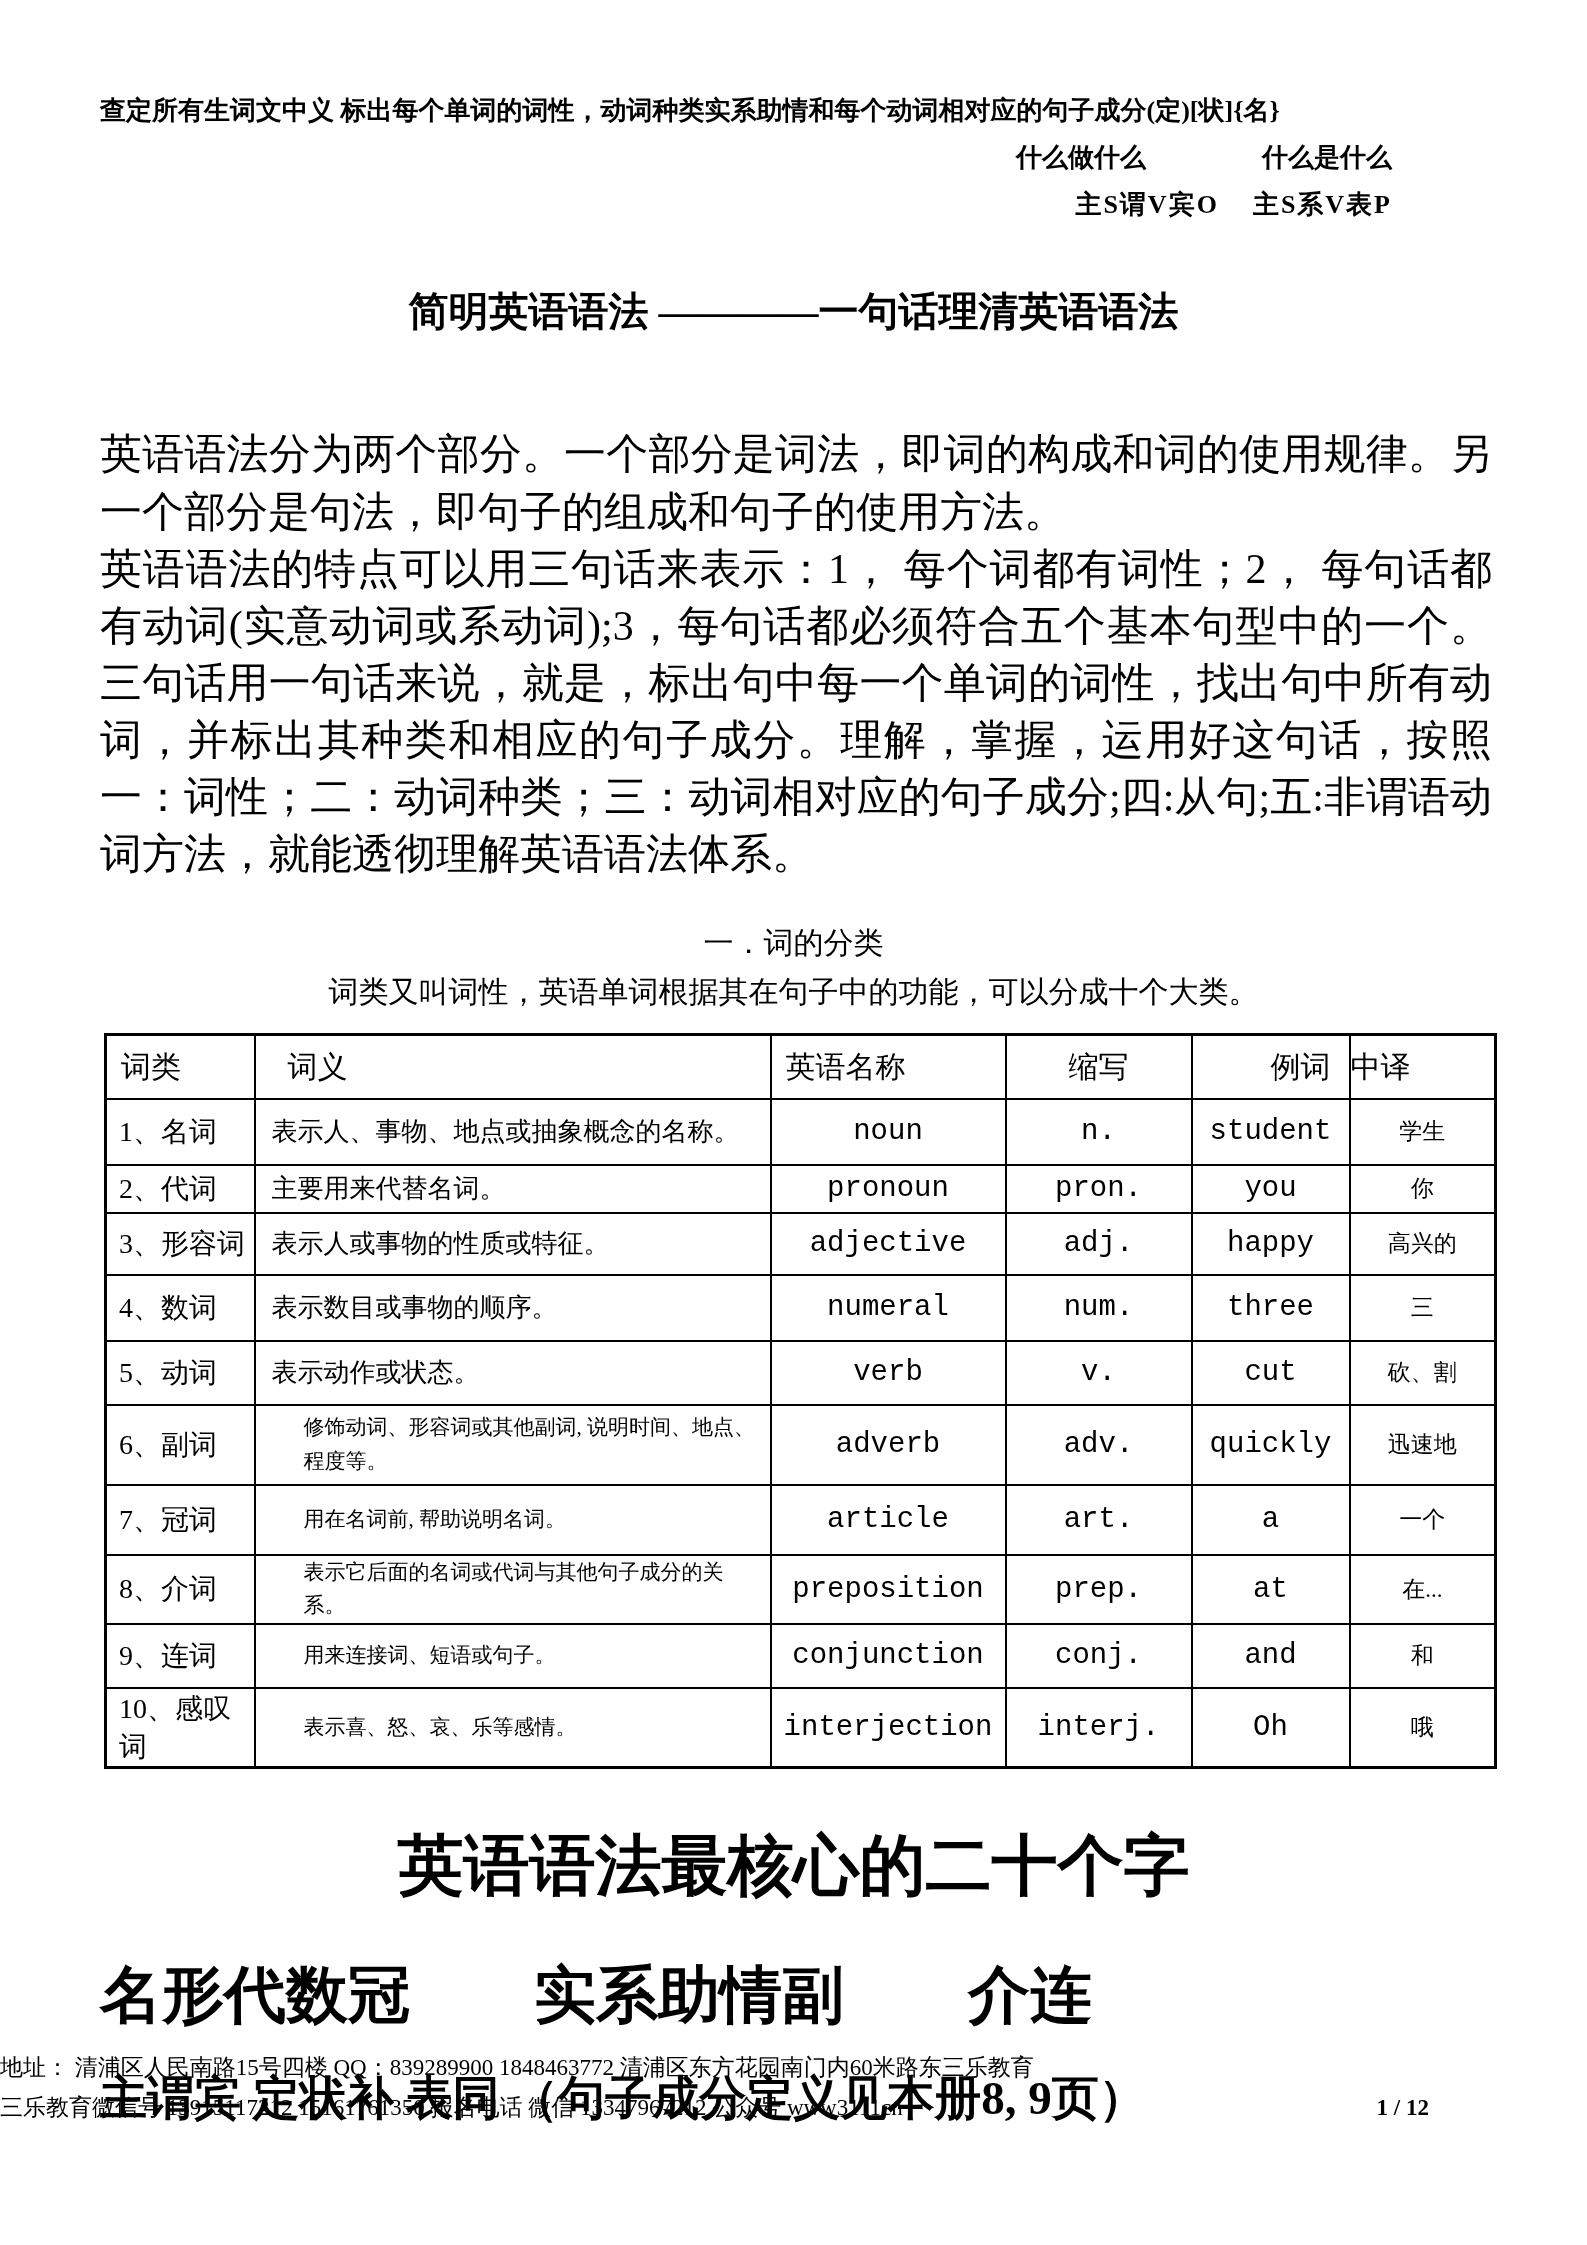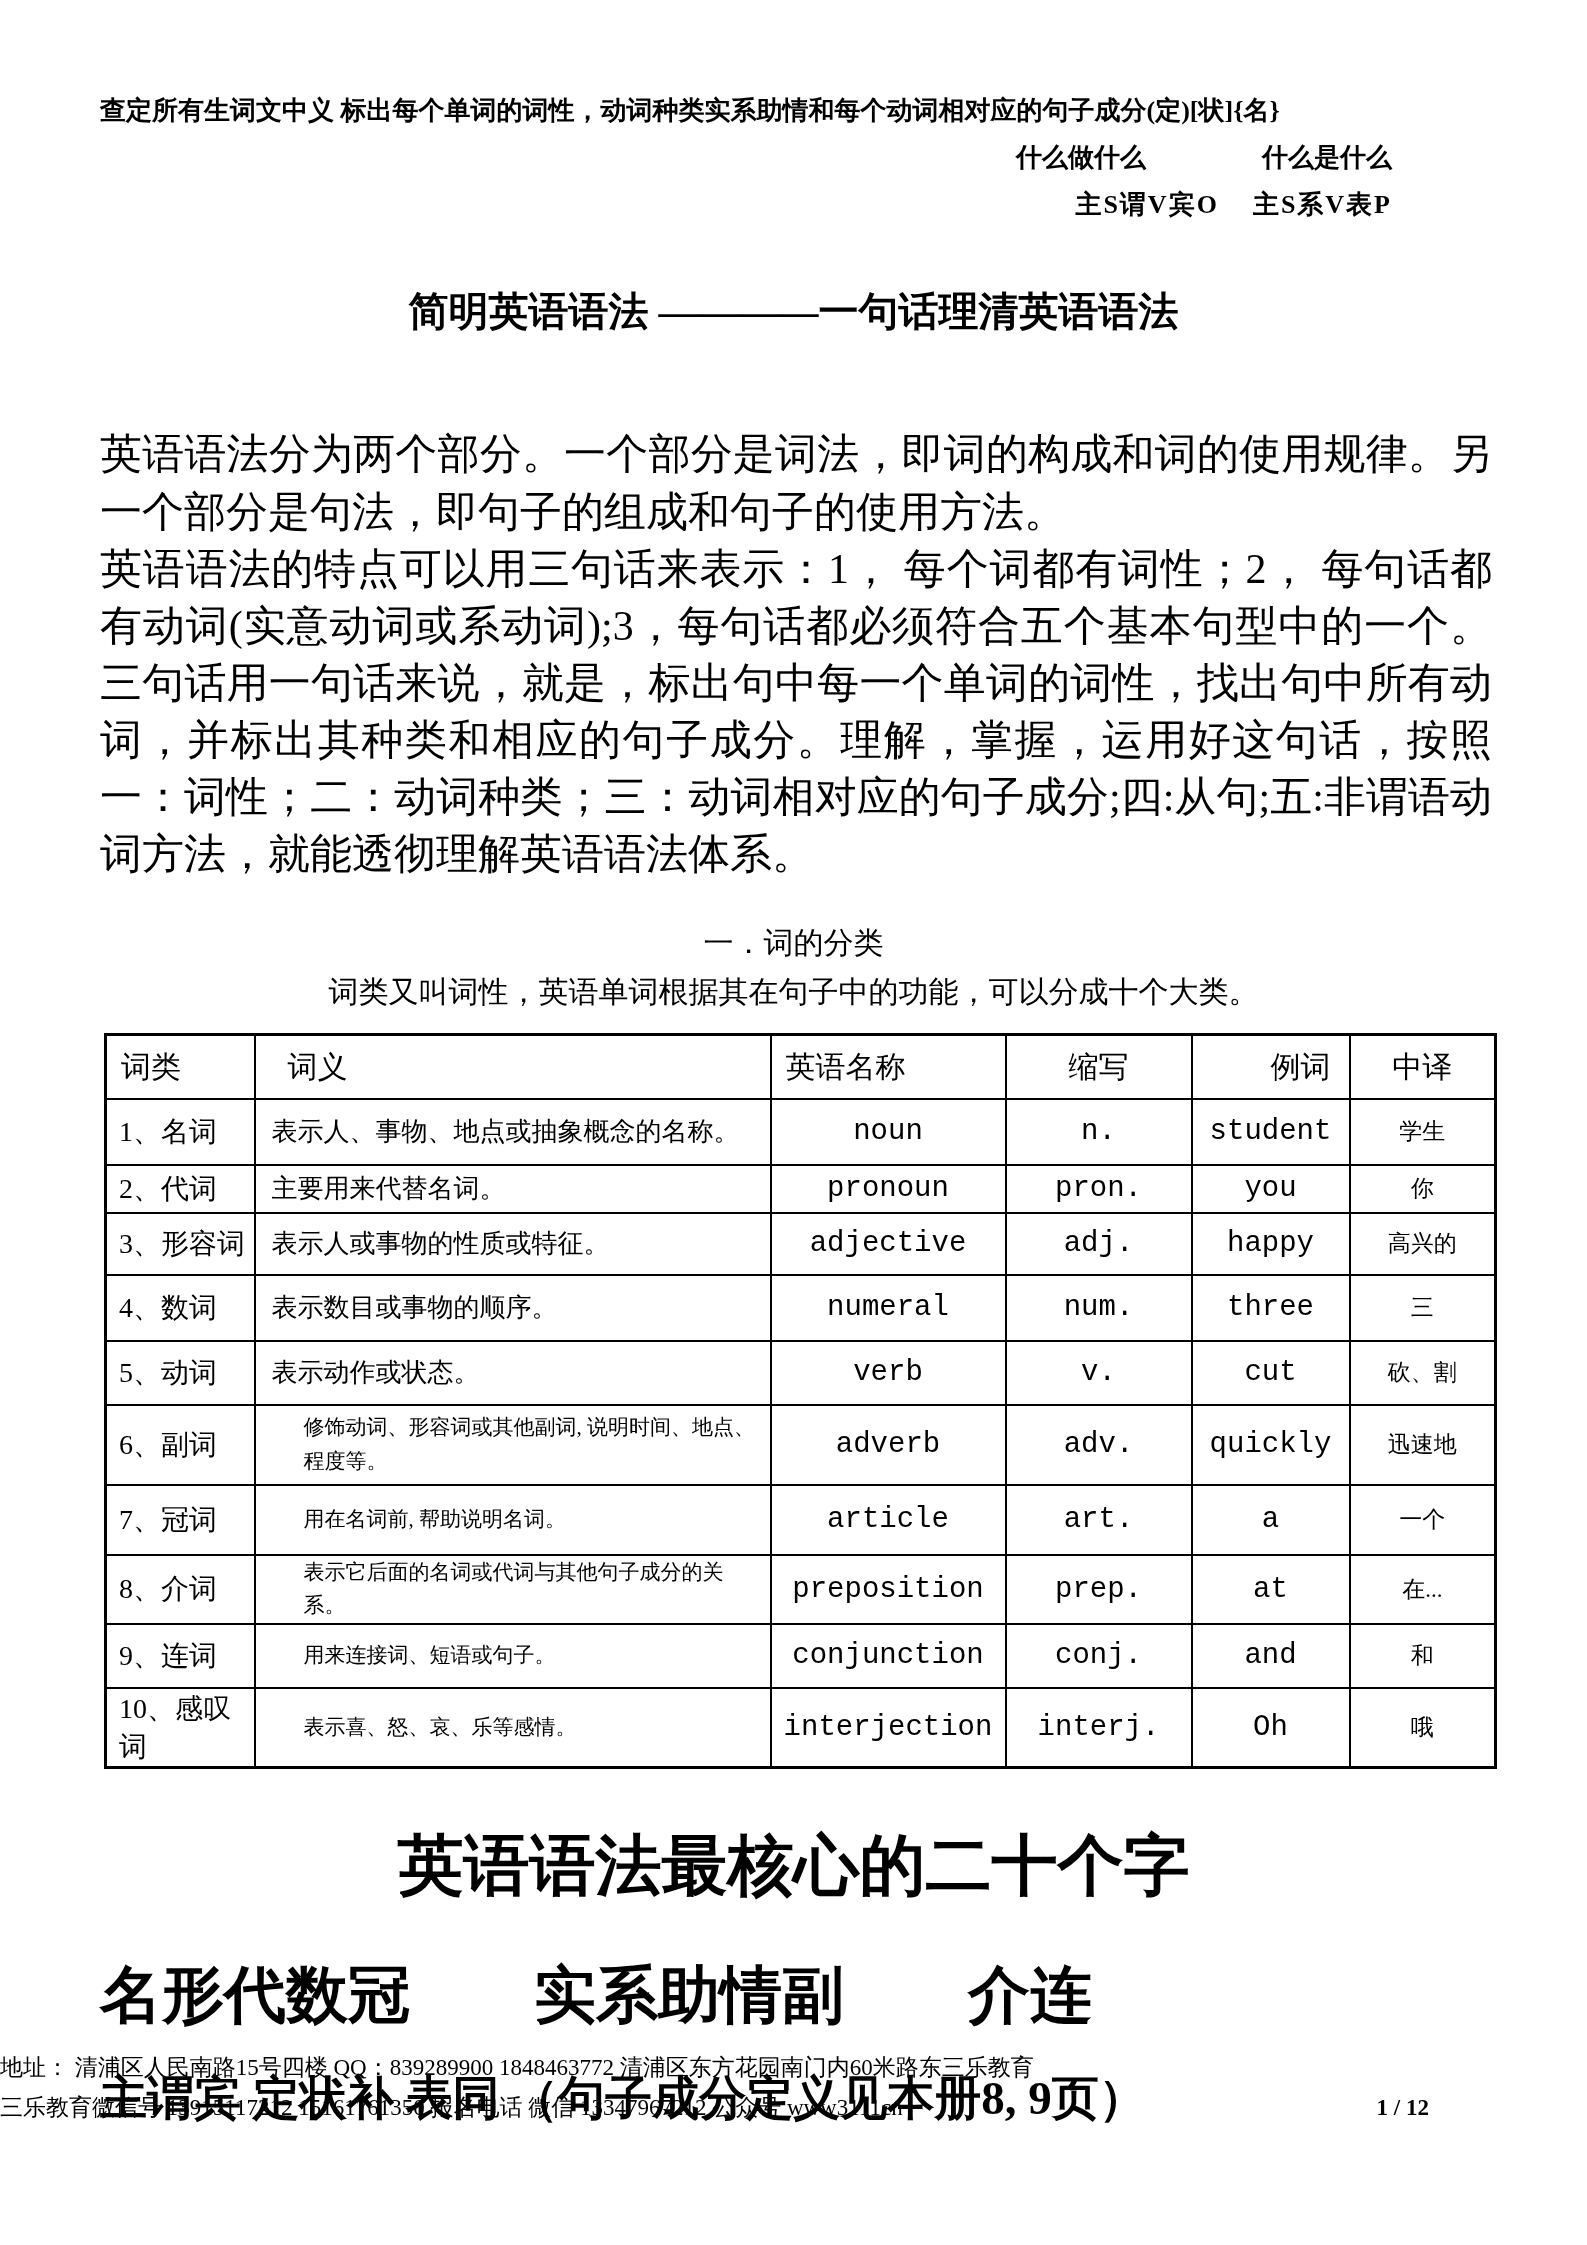--- a/index.html
+++ b/index.html
@@ -64,21 +64,21 @@
     vertical-align:middle;
     overflow:hidden;
   }
   .pos-table thead tr { height:64px; }
   .pos-table th { font-weight:normal; font-size:30px; }
   .pos-table th:nth-child(1){ text-align:left; padding-left:14px; }
   .pos-table th:nth-child(2){ text-align:left; padding-left:32px; }
   .pos-table th:nth-child(3){ text-align:left; padding-left:14px; }
   .pos-table th:nth-child(4){ text-align:center; }
   .pos-table th:nth-child(5){ text-align:right; padding-right:18px; }
-  .pos-table th:nth-child(6){ text-align:center; }
+  .pos-table th:nth-child(6){ text-align:left; }
   .pos-table tbody tr:nth-child(1){ height:66px; }
   .pos-table tbody tr:nth-child(2){ height:48px; }
   .pos-table tbody tr:nth-child(3){ height:62px; }
   .pos-table tbody tr:nth-child(4){ height:66px; }
   .pos-table tbody tr:nth-child(5){ height:64px; }
   .pos-table tbody tr:nth-child(6){ height:80px; }
   .pos-table tbody tr:nth-child(7){ height:70px; }
   .pos-table tbody tr:nth-child(8){ height:64px; }
   .pos-table tbody tr:nth-child(9){ height:64px; }
   .pos-table tbody tr:nth-child(10){ height:80px; }

